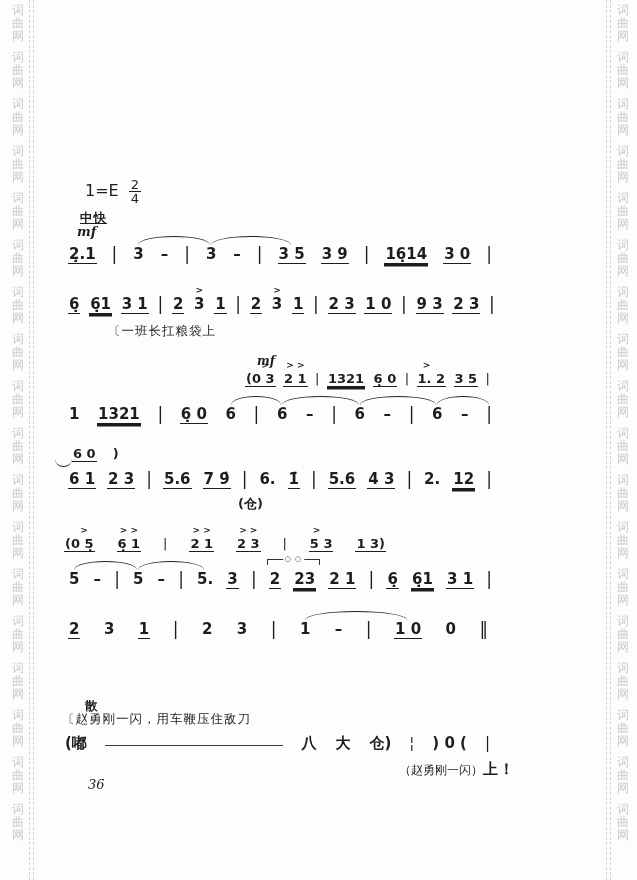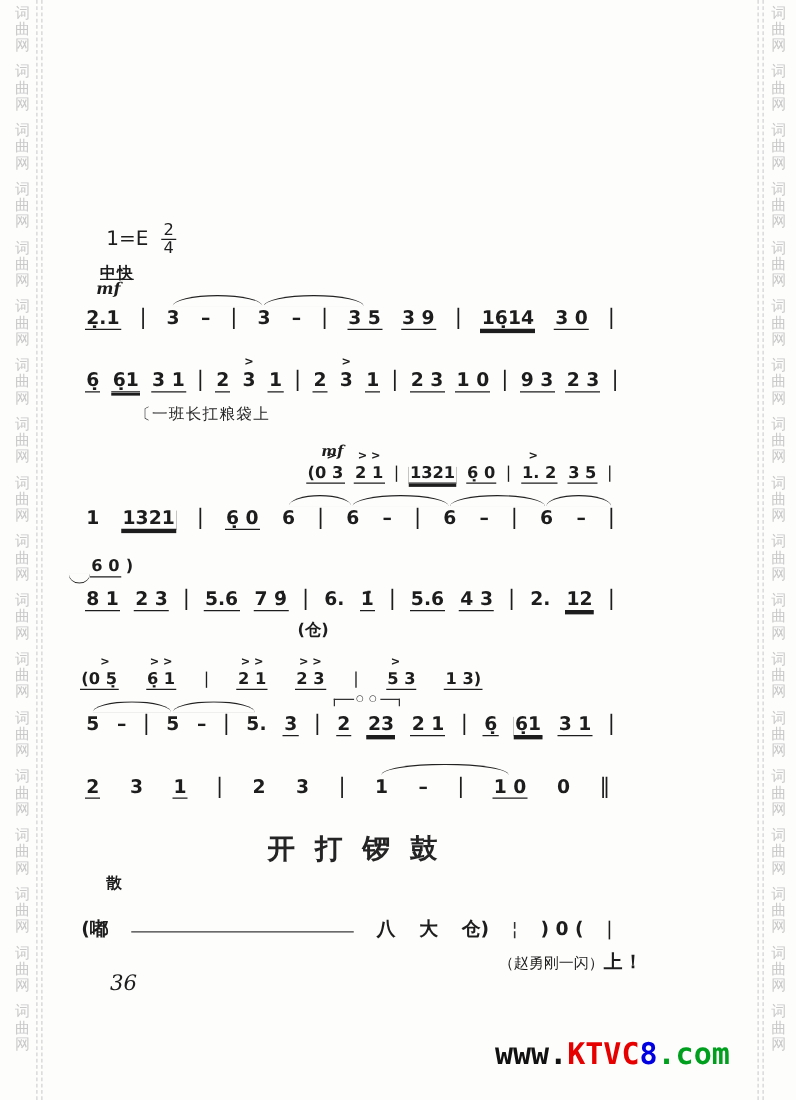--- a/index.html
+++ b/index.html
@@ -13,21 +13,21 @@
   
   .title{position:absolute;left:217px;top:146px;font-size:25px;font-weight:bold;letter-spacing:5px;color:#242424;}
   .keysig{position:absolute;left:85px;top:179px;font-size:16px;font-weight:normal;}
   .frac{display:inline-block;vertical-align:middle;text-align:center;margin-left:10px;line-height:11px;font-size:13px;}
   .frac .num{display:block;border-bottom:1.8px solid #1d1d1d;padding:0 2px 1px;}
   .frac .den{display:block;padding-top:1px;}
   .tempo{position:absolute;left:80px;top:210px;font-size:12.5px;font-weight:bold;letter-spacing:1px;text-decoration:underline;}
   .dyn{position:absolute;left:77px;top:224px;font-family:"DejaVu Serif",serif;font-style:italic;font-weight:bold;font-size:13px;}
   
   .music-line{position:absolute;display:flex;justify-content:space-between;align-items:flex-start;height:24px;}
-  .music-inline{position:absolute;display:flex;gap:3px;}
+  .music-inline{position:absolute;display:flex;gap:15px;}
   .tok{display:inline-block;position:relative;font-weight:bold;font-size:15px;line-height:17px;padding:0 1px;white-space:pre;}
   .u1{border-bottom:1.6px solid #1d1d1d;}
   .u2{border-bottom:1.6px solid #1d1d1d;box-shadow:0 2.5px 0 0 #1d1d1d;}
   .bar{font-weight:400;font-size:17px;padding:0;}
   .small .tok{font-size:13px;line-height:15px;}
   .acc{position:absolute;left:0;right:0;top:-10px;text-align:center;font-style:normal;font-size:9px;line-height:9px;white-space:pre;color:#222;}
   .arc{position:absolute;height:8px;border-top:1.4px solid #222;border-radius:50% 50% 0 0/100% 100% 0 0;}
   .brk{position:absolute;height:5px;border:1px solid #333;border-bottom:none;}
   .brk span{position:absolute;left:50%;top:-5px;transform:translateX(-50%);background:#fdfdfc;padding:0 2px;
             font-size:7px;line-height:8px;letter-spacing:1px;white-space:pre;}
@@ -39,21 +39,21 @@
   .cang{position:absolute;left:238px;top:495px;font-size:13px;font-weight:bold;}
   .section-title{position:absolute;left:214px;top:664px;font-size:22px;font-weight:bold;letter-spacing:16px;color:#242424;}
   .free-tempo{position:absolute;left:85px;top:698px;font-size:12.5px;font-weight:bold;}
   .pline{position:absolute;left:64px;top:735px;width:426px;display:flex;align-items:flex-start;gap:17px;}
   .pline .tok{font-size:15px;}
   .cnb{font-size:14px;}
   .wline{flex:1 1 auto;height:1px;border-bottom:1.2px solid #3a3a3a;margin-top:9px;}
   .dashb{font-weight:400;font-size:18px;color:#333;padding:0;}
   .speech{position:absolute;left:399px;top:760px;font-size:12px;}
   .speech b{font-size:15px;letter-spacing:1px;}
-  .pagenum{position:absolute;left:88px;top:777px;font-family:"DejaVu Serif",serif;font-style:italic;font-size:17px;text-align:center;}
+  .pagenum{position:absolute;left:88px;top:777px;font-family:"DejaVu Serif",serif;font-style:italic;font-size:13px;text-align:center;}
   
   .site-wm{position:absolute;left:396px;top:829px;font-family:"DejaVu Sans Mono",monospace;
            font-weight:bold;font-size:24px;letter-spacing:0px;}
 </style>
 </head>
 <body>
 
 <div class="page">
 
   <div class="wm-col" style="left:10px;">
@@ -326,21 +326,21 @@
       <div class="arc" style="left: 292px; width: 76.4px; top: -10px;"></div>
       <div class="arc" style="left: 369px; width: 51.7px; top: -10px;"></div>
     </div>
 
   <div class="music-inline small" style="left:72px;top:446px;">
     <div class="tie-in"></div>
   <span class="tok u1">6 0</span>
       <span class="tok">)</span>
     </div>
   <div class="music-line" style="left:68px;top:471px;width:424px;">
-      <span class="tok u1">8 1</span>
+      <span class="tok u1">6 1</span>
       <span class="tok u1">2 3</span>
       <span class="tok bar">|</span>
       <span class="tok u1">5.6</span>
       <span class="tok u1">7 9̇</span>
       <span class="tok bar">|</span>
       <span class="tok">6.</span>
       <span class="tok u1">1̇</span>
       <span class="tok bar">|</span>
       <span class="tok u1">5.6</span>
       <span class="tok u1">4 3</span>
@@ -396,34 +396,33 @@
       <span class="tok bar">|</span>
       <span class="tok">1</span>
       <span class="tok">–</span>
       <span class="tok bar">|</span>
       <span class="tok u1">1 0</span>
       <span class="tok">0</span>
       <span class="tok bar">‖</span>
       <div class="arc" style="left: 237px; width: 101.6px; top: -10px;"></div>
     </div>
 
-  <div class="section-title">开打锣鼓</div>
   <div class="free-tempo">散</div>
+  <div class="cn-direction" style="left:62px;top:711px;">〔赵勇刚一闪，用车鞭压住敌刀</div>
 
   <div class="pline">
       <span class="tok cnb">(嘟</span>
       <span class="wline"></span>
       <span class="tok cnb">八</span>
       <span class="tok cnb">大</span>
       <span class="tok cnb">仓)</span>
       <span class="tok dashb">¦</span>
       <span class="tok">) 0 (</span>
       <span class="tok bar">|</span>
     </div>
 
   <div class="speech">
     <span>（赵勇刚一闪）</span><b>上！</b>
   </div>
 
   <div class="pagenum">36</div>
-  <div class="site-wm"><span style="color: rgb(17, 17, 17);">www.</span><span style="color: rgb(230, 0, 0);">KTVC</span><span style="color: rgb(0, 0, 224);">8</span><span style="color: rgb(0, 160, 30);">.com</span></div>
 
 </div>
 
 </body></html>

